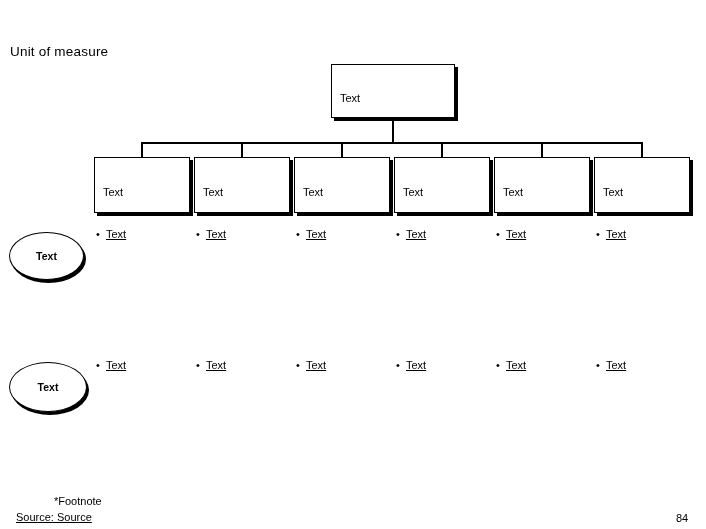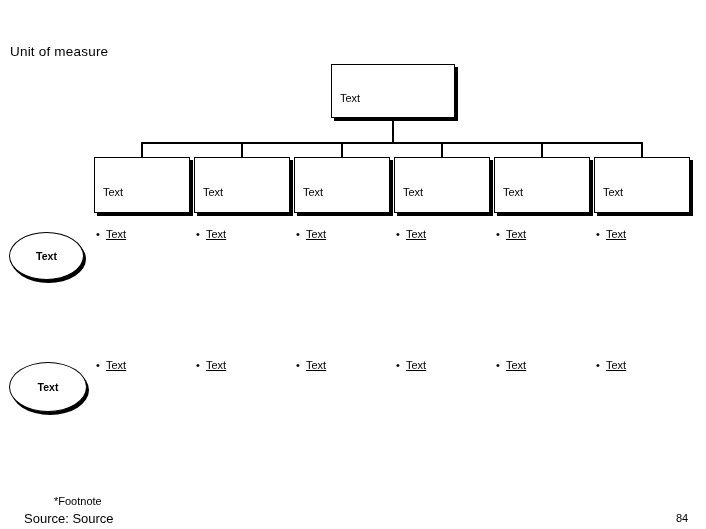--- a/index.html
+++ b/index.html
@@ -145,24 +145,25 @@
   .footnote {
     position: absolute;
     left: 44px;
     top: 495px;
     font-size: 11px;
     white-space: nowrap;
     margin-left: 10px;
   }
   .source {
     position: absolute;
-    left: 24px;
+    left: 16px;
     top: 511px;
-    font-size: 13px;
-    white-space: nowrap;
+    font-size: 11px;
+    white-space: nowrap;
+    text-decoration: underline;
   }
   .page-number {
     position: absolute;
     left: 676px;
     top: 512px;
     font-size: 11px;
     white-space: nowrap;
   }
 </style>
 </head>

